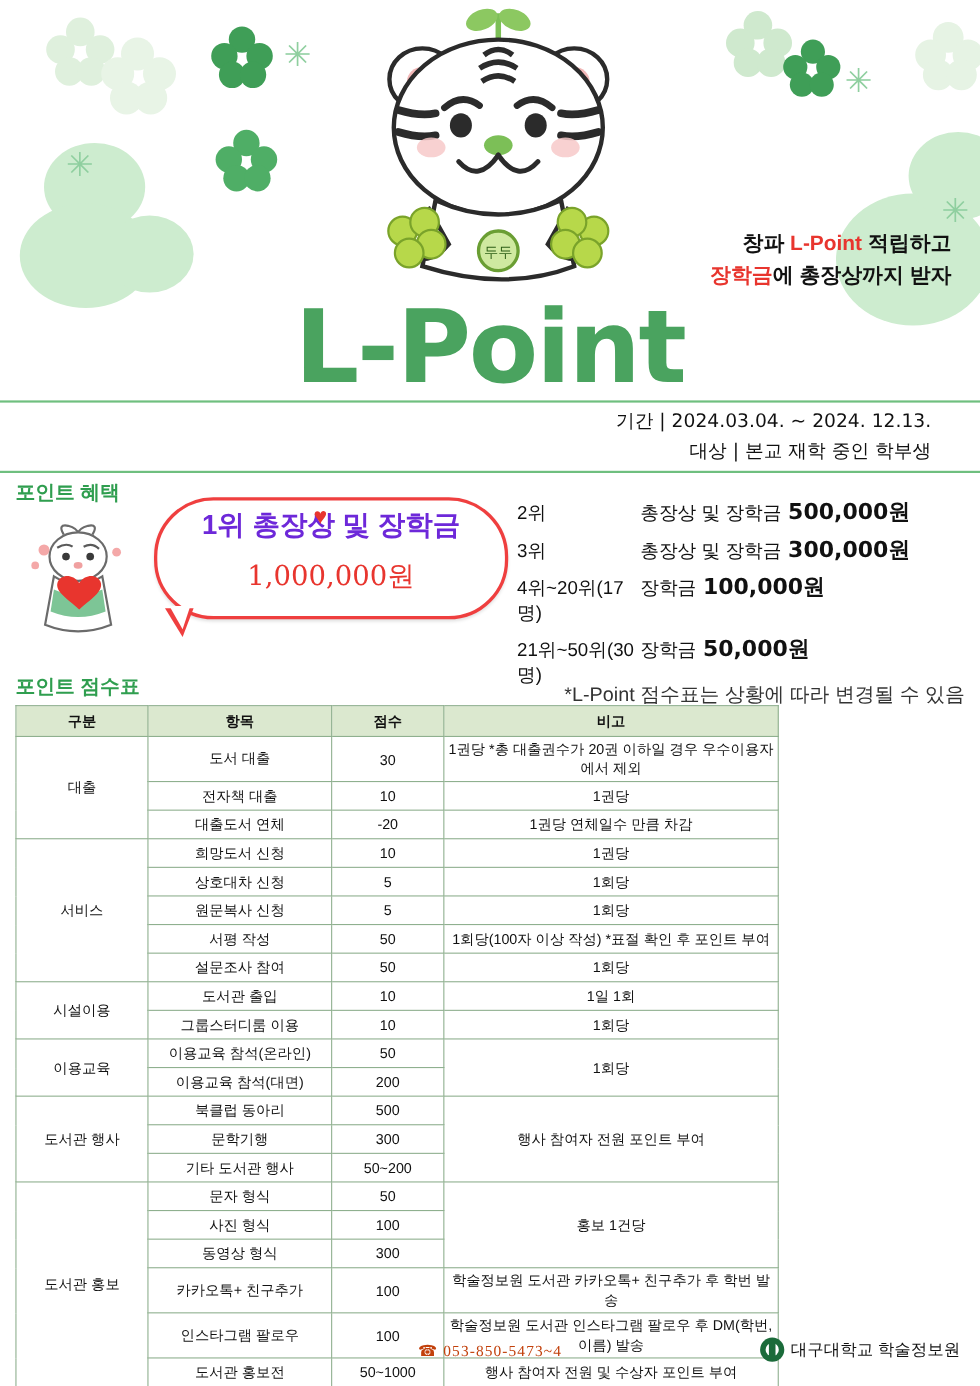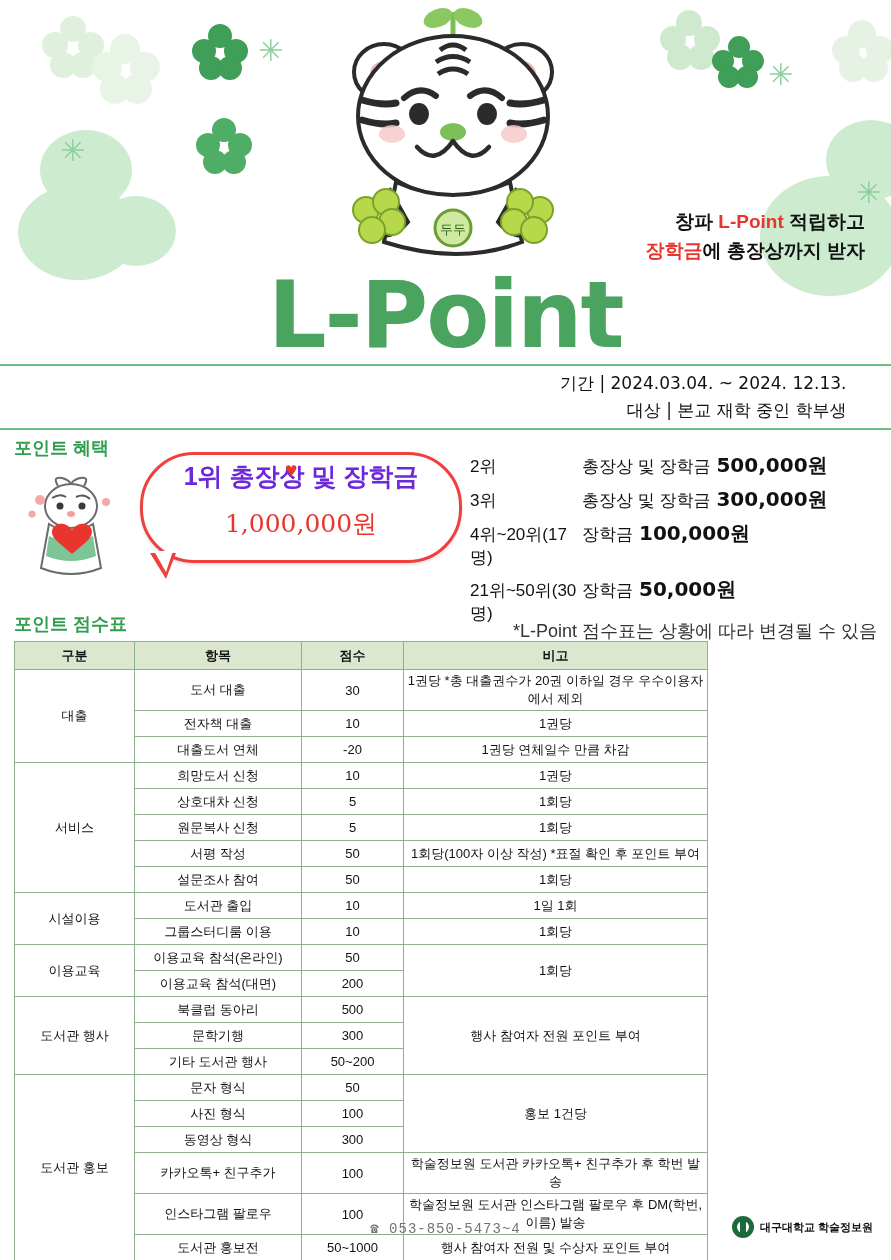--- a/index.html
+++ b/index.html
@@ -63,26 +63,26 @@
   .note{position:absolute;right:14px;top:619px;font-size:18px;color:#333;}
   table{position:absolute;left:14px;top:641px;width:694px;border-collapse:collapse;font-size:13px;}
   th,td{border:1px solid #8fb08f;text-align:center;padding:2px 3px;height:21px;}
   thead th{background:#dbe8cf;font-weight:bold;height:23px;}
   .col1{width:113px;}
   .col2{width:160px;}
   .col3{width:95px;}
 
   
   .footer{position:absolute;left:0;bottom:10px;width:891px;height:34px;}
-  .phone{position:absolute;left:0;width:891px;text-align:center;top:4px;font-size:14px;color:#737373;letter-spacing:1px;font-family:Liberation Mono, monospace;}
+  .phone{position:absolute;left:0;width:891px;text-align:center;top:4px;font-size:14px;color:#c2410c;letter-spacing:1px;font-family:Liberation Serif, serif;}
   .logo{position:absolute;right:18px;top:0;display:flex;align-items:center;gap:6px;}
   .logo-mark{width:22px;height:22px;border-radius:50%;background:#1b6b3a;position:relative;}
   .logo-mark:after{content:"";position:absolute;left:5px;top:5px;width:12px;height:12px;border-radius:50%;background:#fff;}
   .logo-mark:before{content:"";position:absolute;left:8px;top:2px;width:6px;height:18px;background:#1b6b3a;border-radius:3px;z-index:2;}
-  .logo-text{font-size:11px;font-weight:bold;color:#111;}
+  .logo-text{font-size:15px;font-weight:normal;color:#111;}
 
   .cat{position:absolute;left:14px;top:476px;width:120px;height:110px;}
 </style>
 </head>
 <body>
 
 <div class="hero">
 
   <div class="blob" style="left:40px;top:130px;width:92px;height:80px;background:#cdeccf;"></div>
   <div class="blob" style="left:18px;top:185px;width:120px;height:95px;background:#cdeccf;"></div>

